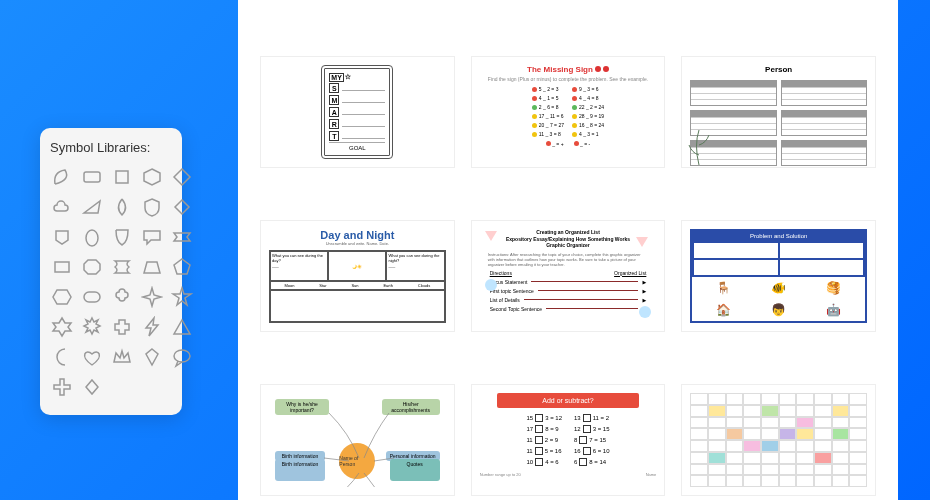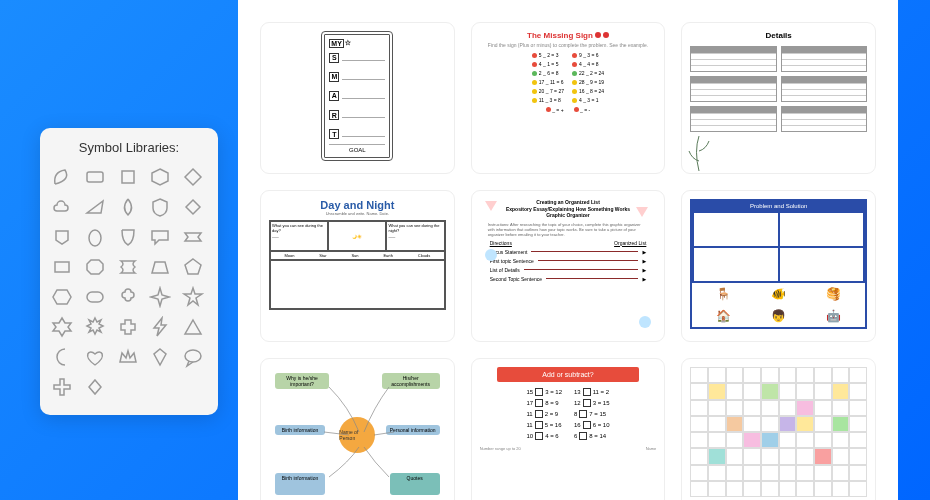--- a/index.html
+++ b/index.html
@@ -7,26 +7,25 @@
     width: 930px; height: 500px;
     background: linear-gradient(135deg, #1a8cff 0%, #0066ff 100%);
     font-family: Arial, sans-serif;
     position: relative;
     overflow: hidden;
     border-radius: 16px;
   }
   .panel {
     position: absolute;
     left: 40px; top: 128px;
-    width: 178px;
+    width: 142px;
     background: #f5f5f5;
     border-radius: 10px;
     box-shadow: 0 4px 20px rgba(0,0,0,0.15);
     padding: 12px 10px 16px 10px;
-    text-align: center;
   }
   .panel-title {
     font-size: 13px;
     color: #333;
     margin-bottom: 10px;
   }
   .shapes-grid {
     display: grid;
     grid-template-columns: repeat(5, 1fr);
     gap: 6px;
@@ -45,28 +44,29 @@
     border-radius: 0 0 8px 8px;
     padding: 22px 22px 22px 22px;
     display: grid;
     grid-template-columns: repeat(3, 1fr);
     gap: 16px;
     height: 520px;
   }
   .card {
     background: #fff;
     border: 1px solid #eee;
-    border-radius: 9px;
-    height: 152px;
+    border-radius: 0;
+    height: 112px;
     padding: 8px;
     display: flex;
     flex-direction: column;
     align-items: center;
     overflow: hidden;
     font-size: 7px;
+    margin-top: 34px;
   }
 
   
   .smart {
     width: 72px; height: 130px;
     border: 4px double #555;
     border-radius: 4px;
     padding: 4px;
     display: flex; flex-direction: column;
   }
@@ -416,21 +416,21 @@
           </div>
       </div>
     </div>
     <div style="margin-top:4px;font-size:5px;display:flex;gap:10px;">
       <span><span class="dot dr"></span> <span>_ = +</span></span>
       <span><span class="dot dr"></span> <span>_ = -</span></span>
     </div>
   </div>
 
   <div class="card" style="position:relative;">
-    <div class="b-title">Details</div>
+    <div class="b-title">Person</div>
     <div class="b-grid">
       <div class="b-box">
           <div class="b-head"></div>
           <div class="b-row"></div>
           <div class="b-row"></div>
           <div class="b-row"></div>
         </div>
       <div class="b-box">
           <div class="b-head"></div>
           <div class="b-row"></div>

